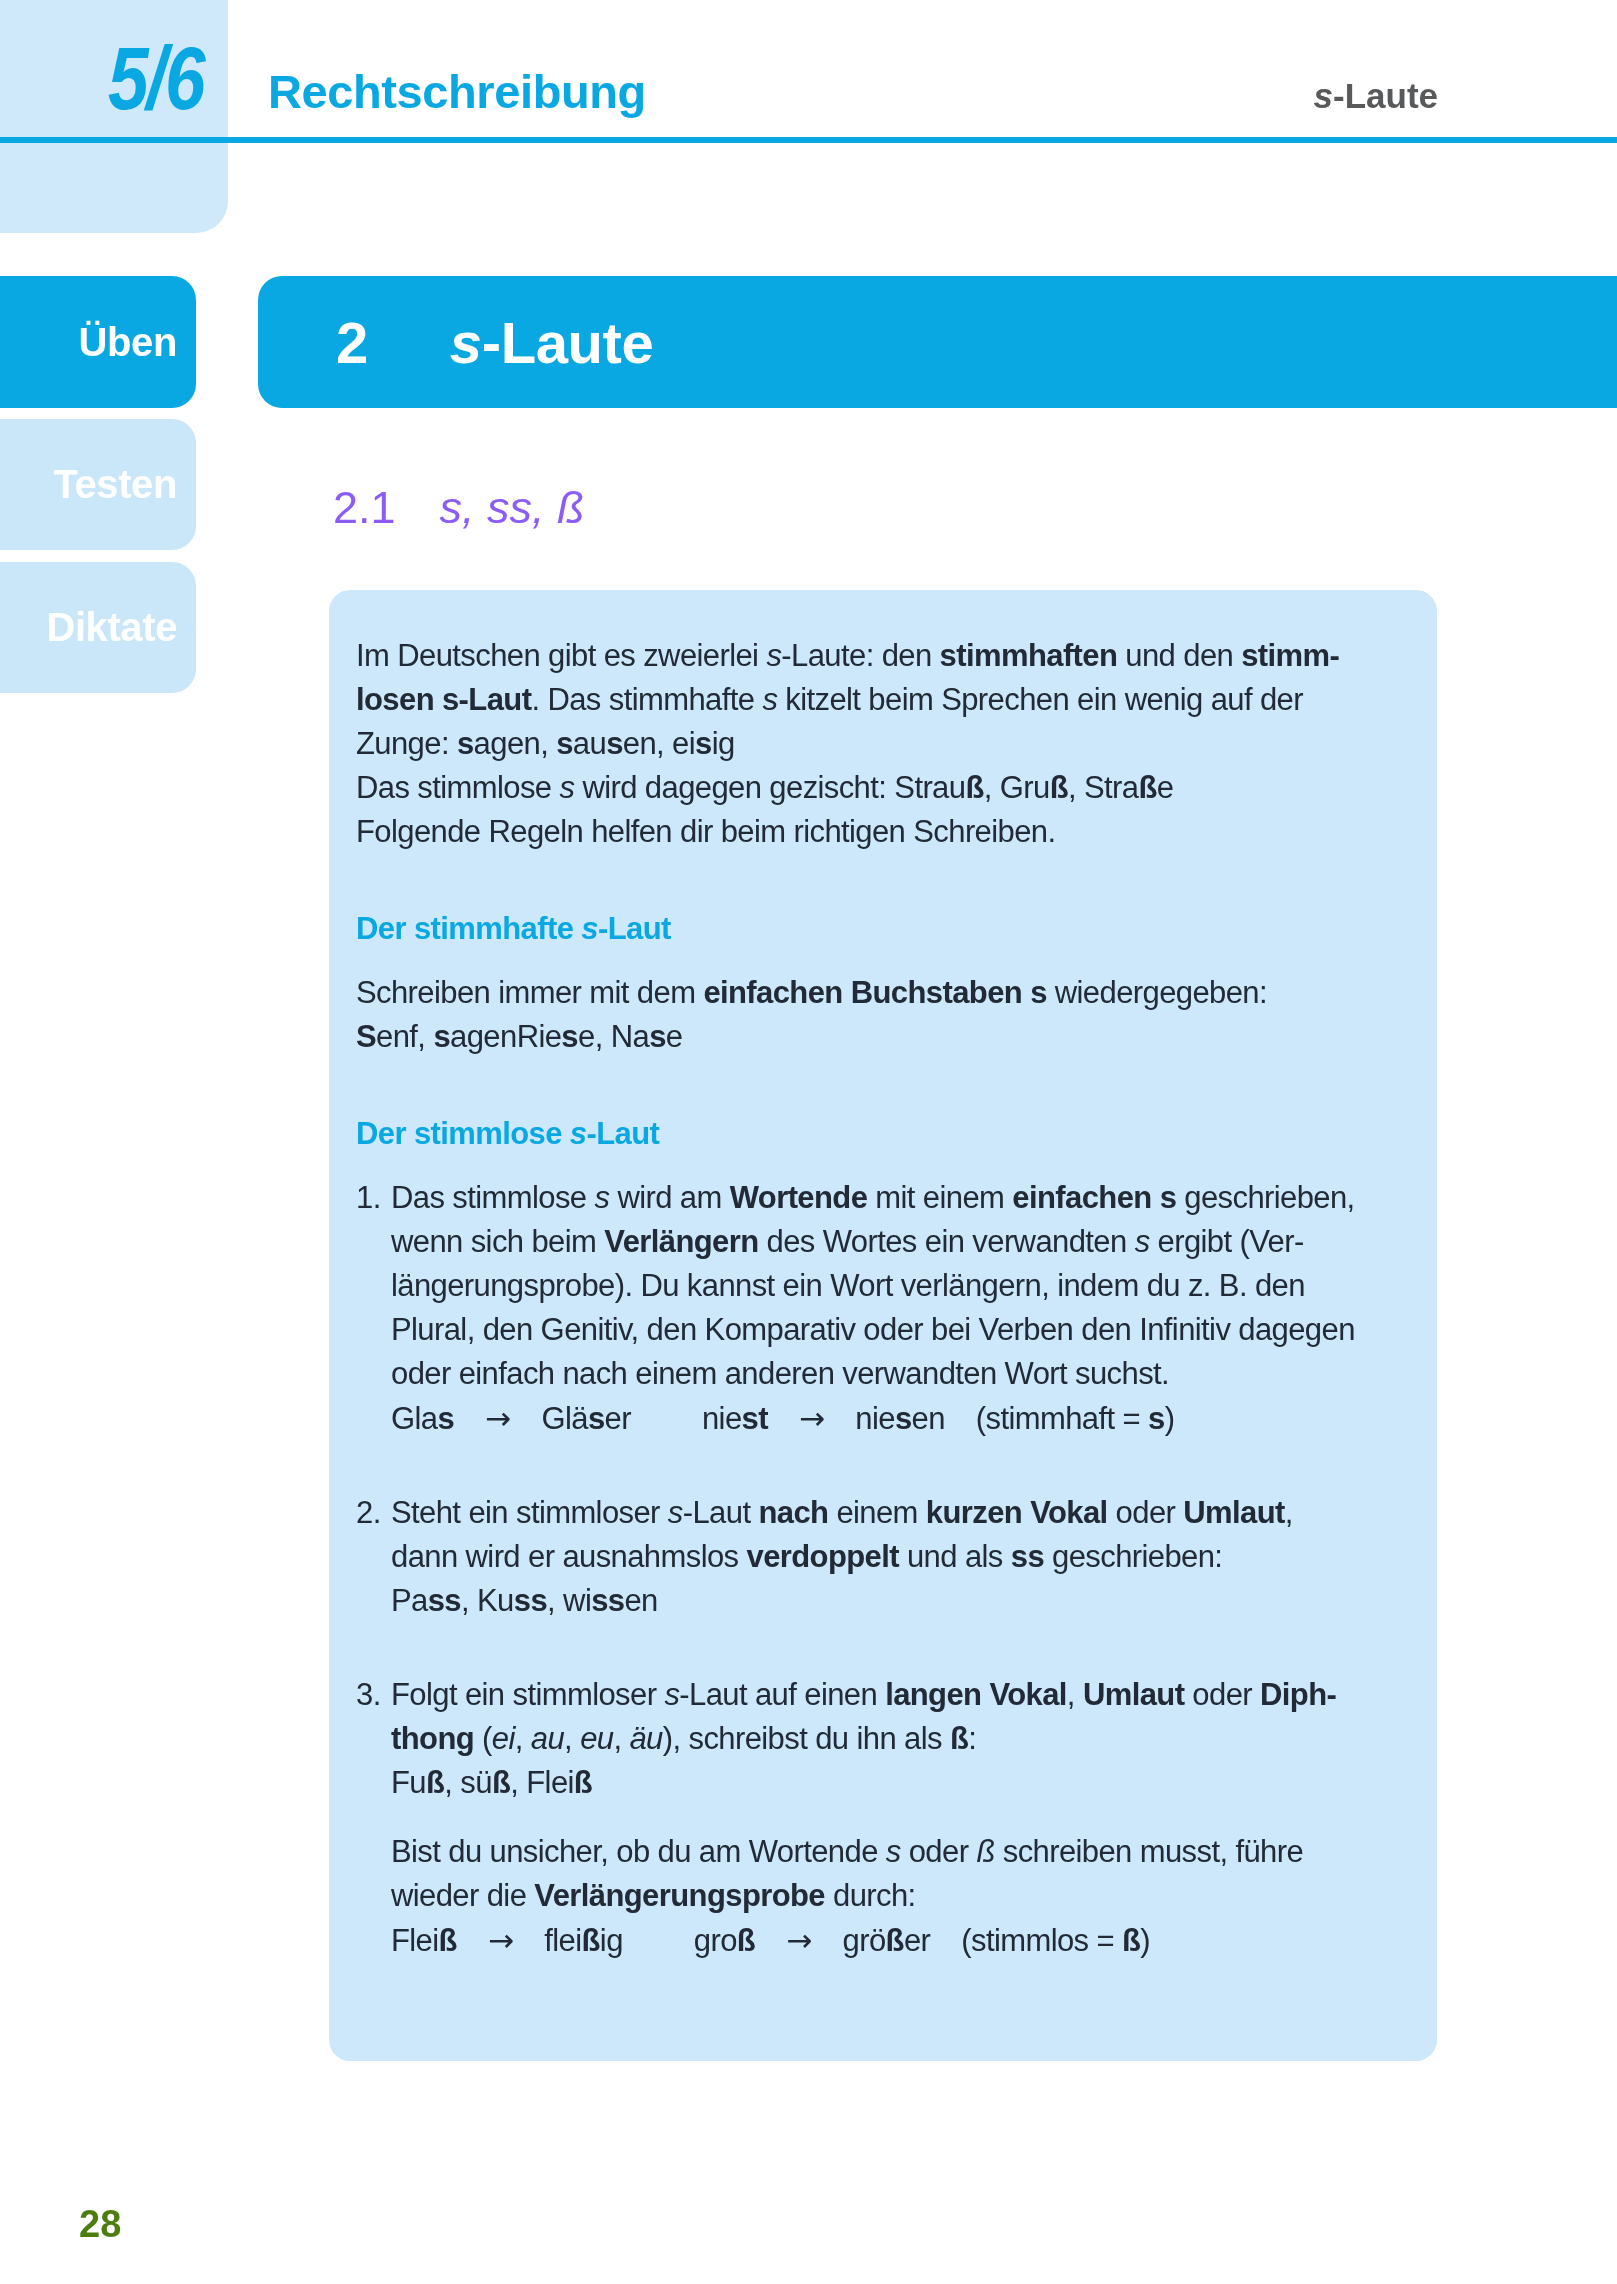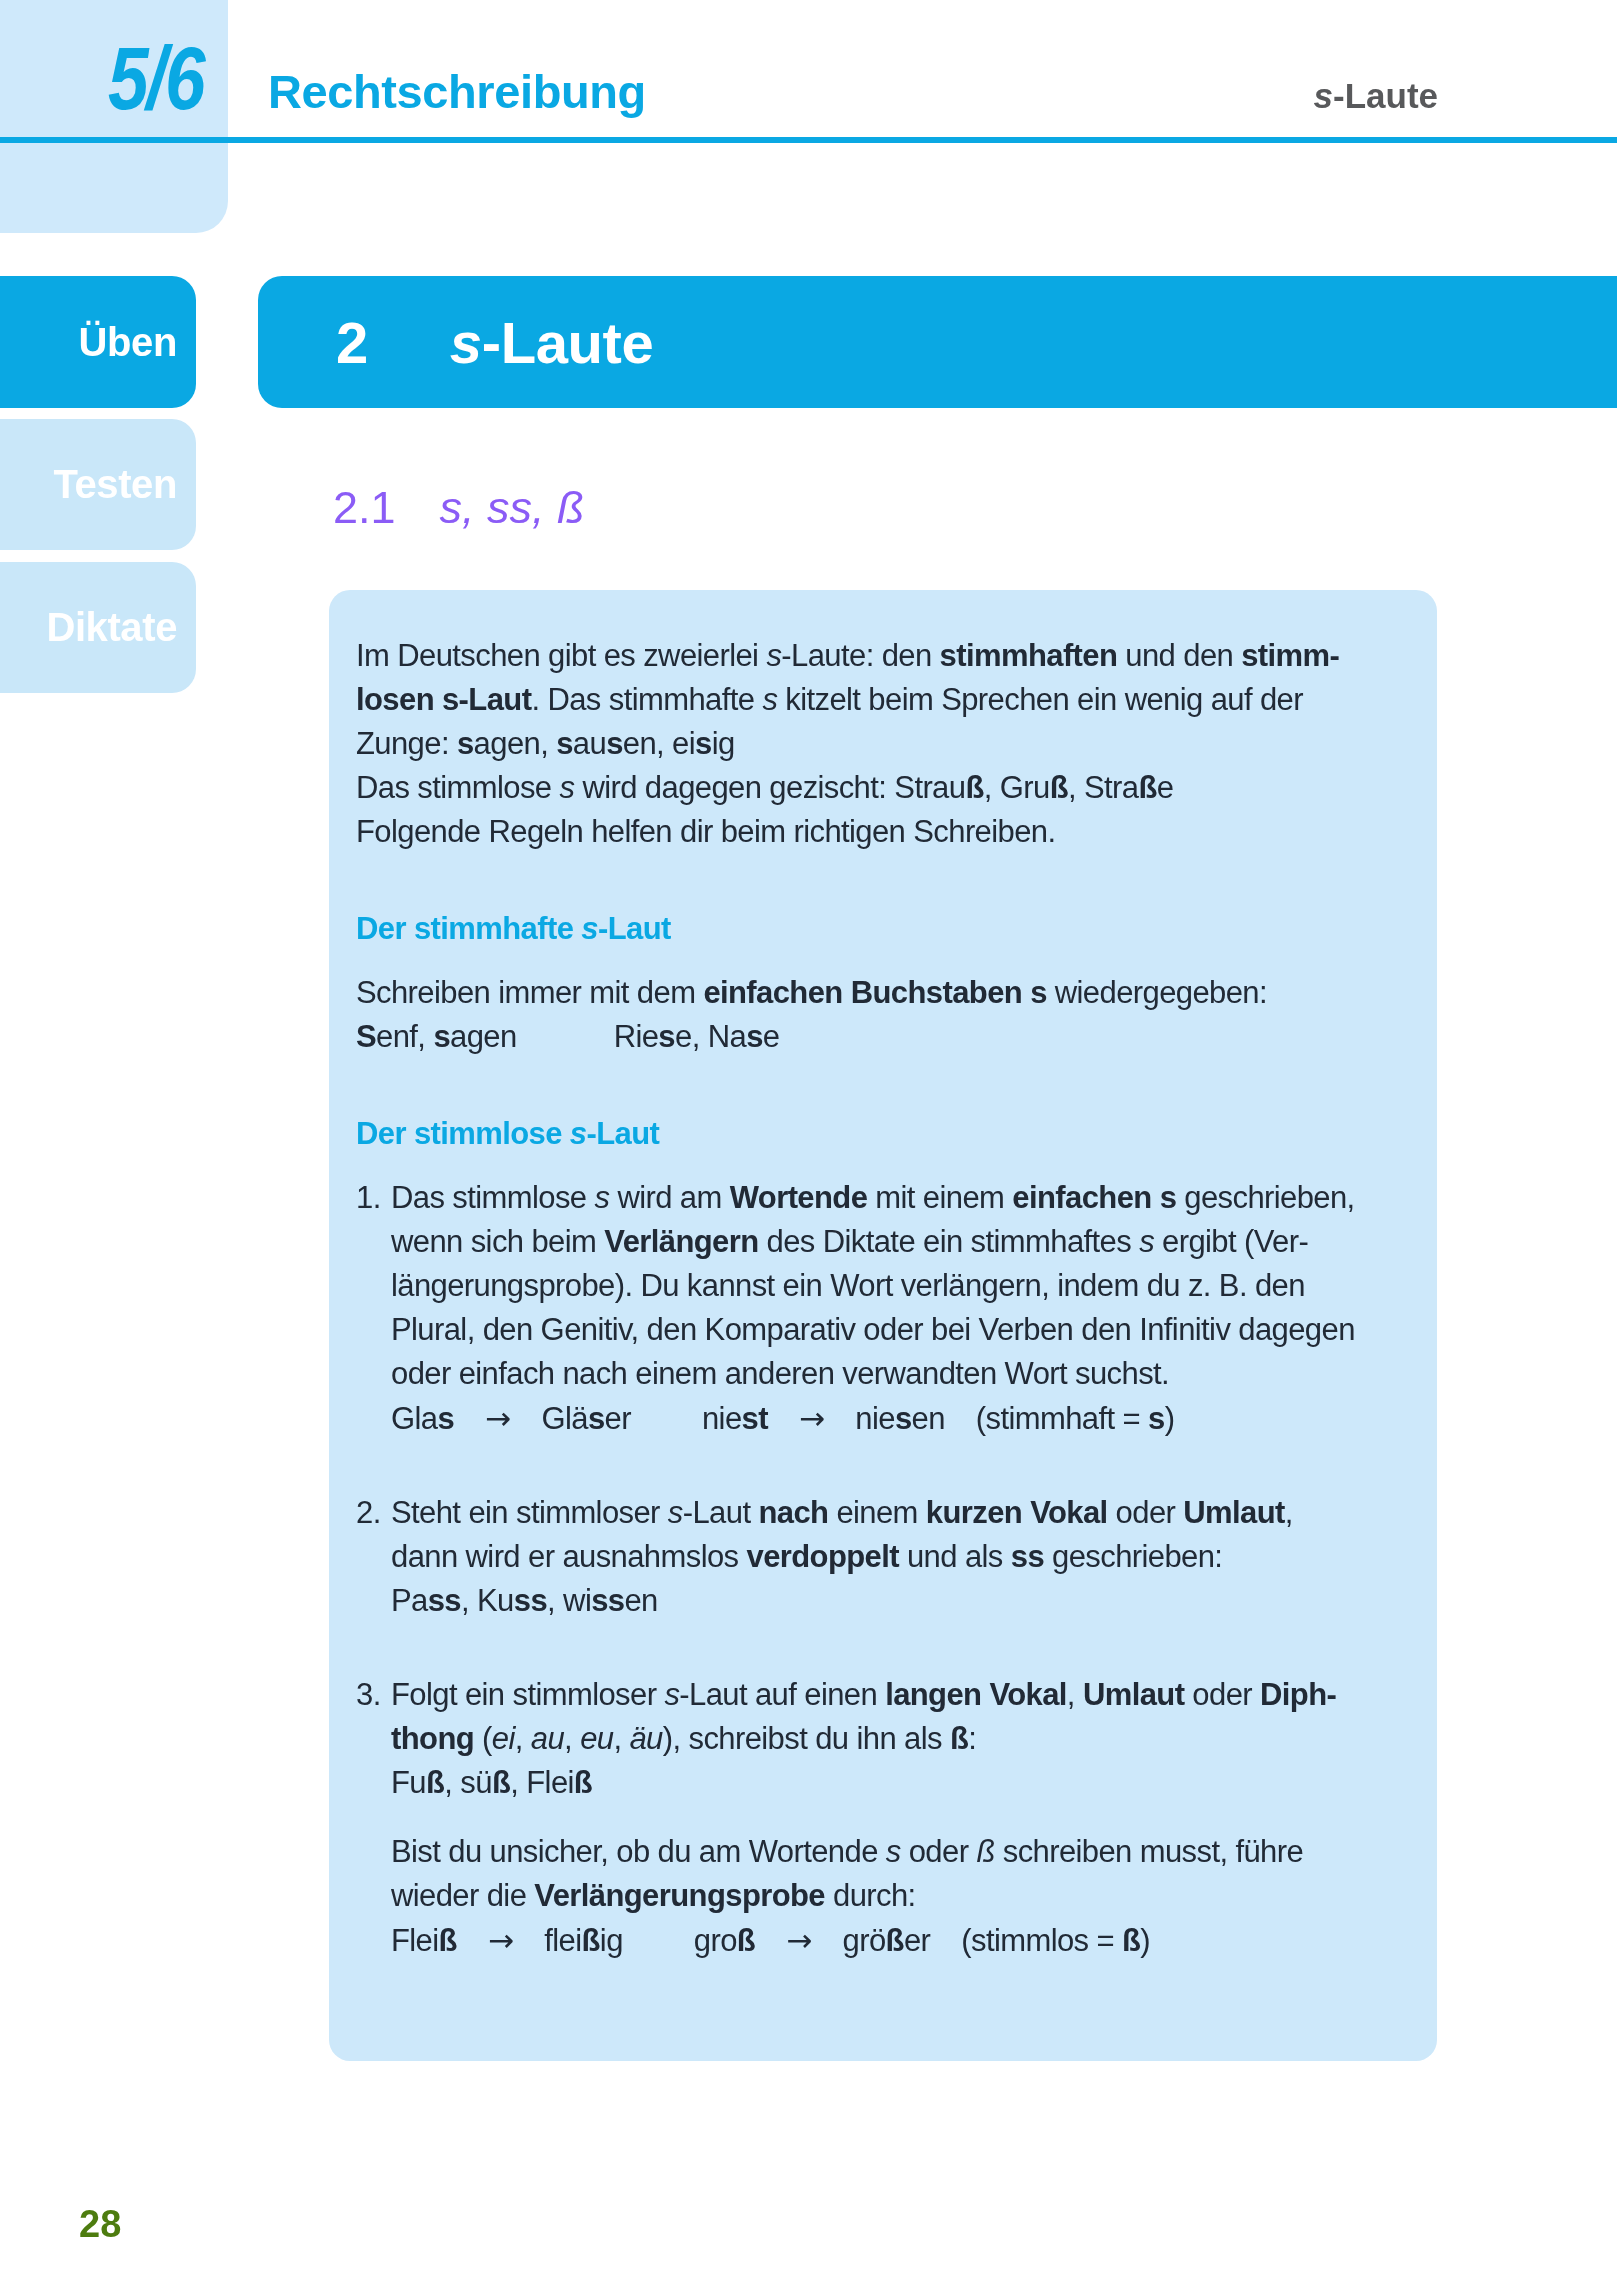--- a/index.html
+++ b/index.html
@@ -65,21 +65,21 @@
   .h + .block { margin-top:20px; }
   .li + .li { margin-top:50px; }
   .li + .indent { margin-top:25px; }
   .li { position:relative; padding-left:35px; }
   .li .num { position:absolute; left:0; top:0; }
   .indent { padding-left:35px; }
   .b { font-weight:bold; }
   .i { font-style:italic; }
   .gs { margin-left:31px; }
   .gm { margin-left:71px; }
-  .gl { margin-left:97px; }
+  .gl { }
   .ar { font-family:"DejaVu Sans", sans-serif; }
   .page-num {
     position:absolute; left:79px; top:2203px; font-size:38px; font-weight:bold;
     color:#4d7c0f;
   }
 </style>
 </head>
 <body>
 
 <div class="page">
@@ -127,21 +127,21 @@
         <div class="block p">
           <div class="line"><span>Schreiben immer mit dem </span><span class="b">einfachen Buchstaben s</span><span> wiedergegeben:</span></div>
           <div class="line"><span class="b">S</span><span>enf, </span><span class="b">s</span><span>agen</span><span class="gl">Rie</span><span class="b">s</span><span>e, Na</span><span class="b">s</span><span>e</span></div>
         </div>
         <div class="block h">
           <div class="line"><span>Der stimmlose </span><span class="i">s</span><span>-Laut</span></div>
         </div>
         <div class="block li">
           <span class="num">1.</span>
           <div class="line"><span>Das stimmlose </span><span class="i">s</span><span> wird am </span><span class="b">Wortende</span><span> mit einem </span><span class="b">einfachen s</span><span> geschrieben,</span></div>
-          <div class="line"><span>wenn sich beim </span><span class="b">Verlängern</span><span> des Diktate ein stimmhaftes </span><span class="i">s</span><span> ergibt (Ver-</span></div>
+          <div class="line"><span>wenn sich beim </span><span class="b">Verlängern</span><span> des Wortes ein verwandten </span><span class="i">s</span><span> ergibt (Ver-</span></div>
           <div class="line"><span>längerungsprobe). Du kannst ein Wort verlängern, indem du z. B. den</span></div>
           <div class="line"><span>Plural, den Genitiv, den Komparativ oder bei Verben den Infinitiv dagegen</span></div>
           <div class="line"><span>oder einfach nach einem anderen verwandten Wort suchst.</span></div>
           <div class="line"><span>Gla</span><span class="b">s</span><span class="ar gs">→</span><span class="gs">Glä</span><span class="b">s</span><span>er</span><span class="gm">nie</span><span class="b">st</span><span class="ar gs">→</span><span class="gs">nie</span><span class="b">s</span><span>en</span><span class="gs">(stimmhaft = </span><span class="b">s</span><span>)</span></div>
         </div>
         <div class="block li">
           <span class="num">2.</span>
           <div class="line"><span>Steht ein stimmloser </span><span class="i">s</span><span>-Laut </span><span class="b">nach</span><span> einem </span><span class="b">kurzen Vokal</span><span> oder </span><span class="b">Umlaut</span><span>,</span></div>
           <div class="line"><span>dann wird er ausnahmslos </span><span class="b">verdoppelt</span><span> und als </span><span class="b">ss</span><span> geschrieben:</span></div>
           <div class="line"><span>Pa</span><span class="b">ss</span><span>, Ku</span><span class="b">ss</span><span>, wi</span><span class="b">ss</span><span>en</span></div>

